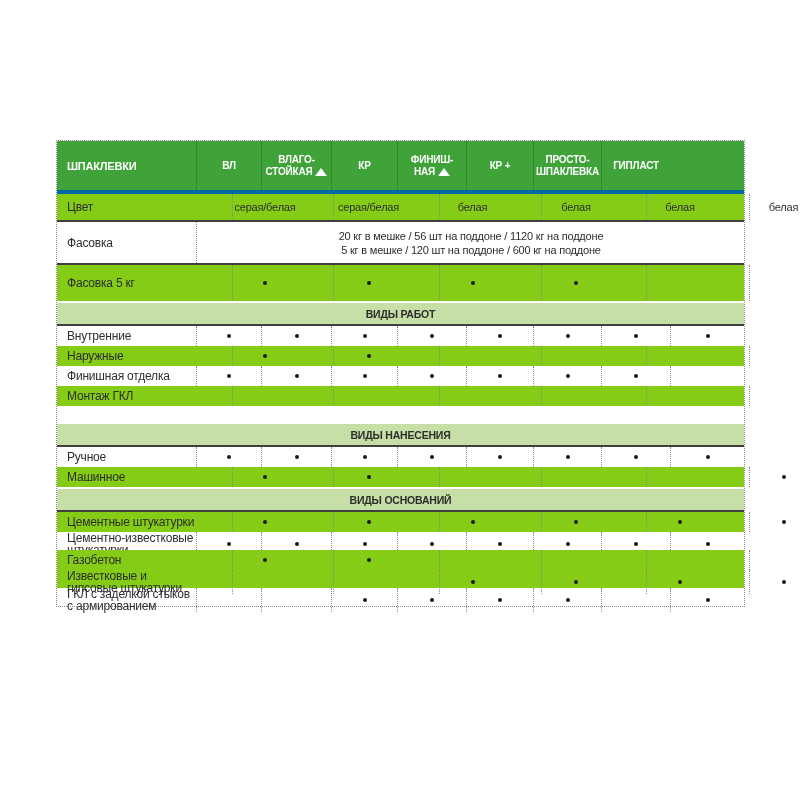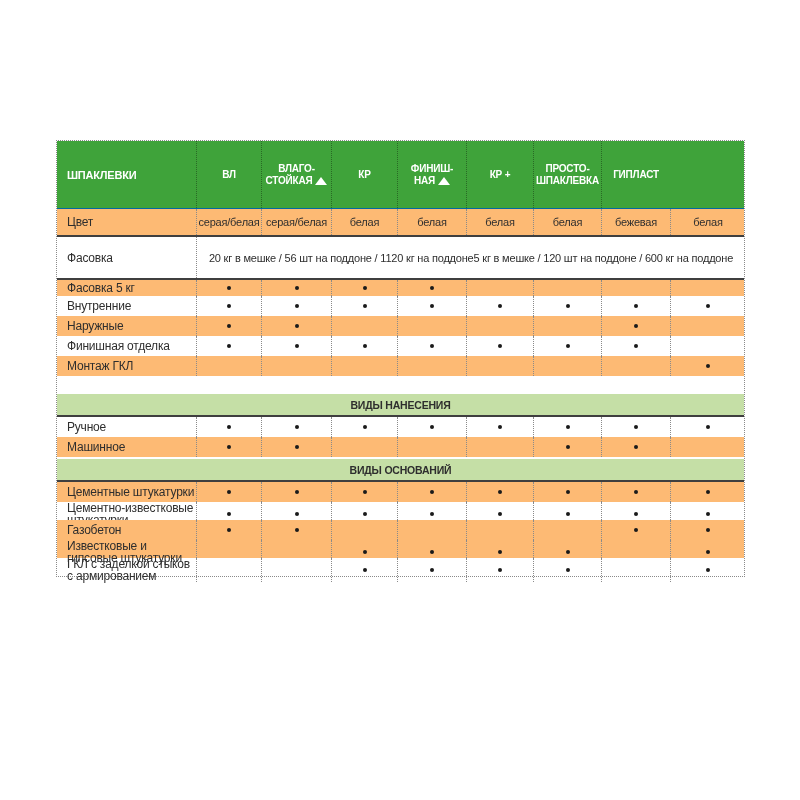--- a/index.html
+++ b/index.html
@@ -9,45 +9,45 @@
 
   .tablewrap {
     position:absolute; left:56px; top:140px; width:689px;
     border:1px dotted #8a8a8a; background:#fff;
     letter-spacing:-0.2px;
   }
 
   .trow { display:grid; grid-template-columns:139px 65px 70px 66px 69px 67px 68px 69px 75px; width:100%; }
 
   
-  .thead { height:68px; border-bottom:1px solid #0369a1; }
+  .thead { height:53px; border-bottom:4px solid #0369a1; }
   .thead .cell {
     display:flex; flex-direction:column; align-items:center; justify-content:center;
     color:#ffffff; font-weight:bold; font-size:10px; line-height:12px; text-align:center;
     border-left:1px dotted rgba(0,0,0,.35);
   }
   .thead .cell:first-child { border-left:none; align-items:flex-start; padding-left:10px; font-size:11px; }
   .hline { display:flex; align-items:center; gap:3px; white-space:nowrap; }
   .mountain { width:0; height:0; border-left:6px solid transparent; border-right:6px solid transparent;
     border-bottom:8px solid #ffffff; display:inline-block; }
 
   
   .brow { position:relative; }
   .brow .cell { display:flex; align-items:center; justify-content:center;
     border-left:1px dotted #8a8a8a; font-size:11px; text-align:center; line-height:12px; }
   .brow .cell:first-child { border-left:none; justify-content:flex-start; padding-left:10px;
     font-size:12px; text-align:left; }
-  .alt { background:#fdba74; }
+  .alt { background:#84cc16;gap:36px; }
 
   .row-color { height:28px; border-bottom:2px solid #3f3f3f; }
   .row-pack  { height:43px; border-bottom:2px solid #3f3f3f; }
-  .row-pack .packcell { grid-column:2 / 10; display:flex; 
+  .row-pack .packcell { grid-column:2 / 10; display:flex; flex-direction:column;
     align-items:center; justify-content:center; border-left:1px dotted #8a8a8a;
     font-size:11px; line-height:14px; }
-  .row-pack5 { height:16px; }
+  .row-pack5 { height:36px; }
 
   .band { height:25px; background:#c5dfa6; border-top:2px solid #ffffff;
     border-bottom:2px solid #3f3f3f; display:flex; align-items:center; justify-content:center;
     font-weight:bold; font-size:10.5px; color:#2e2e2e; }
 
   .drow { height:20px; }
   .drow.tall { height:18px; }
   .drow .cell:first-child { line-height:12px; }
 
   .dot { width:4px; height:4px; border-radius:50%; background:#1a1a1a; }
@@ -137,20 +137,21 @@
             <span class="dot"></span>
           </div>
           <div class="cell">
             <span class="dot"></span>
           </div>
           <div class="cell"></div>
           <div class="cell"></div>
           <div class="cell"></div>
           <div class="cell"></div>
         </div>
+        <div class="band" style="background: rgb(197, 223, 166);">ВИДЫ РАБОТ</div>
         <div class="trow brow drow">
           <div class="cell">Внутренние</div>
           <div class="cell">
             <span class="dot"></span>
           </div>
           <div class="cell">
             <span class="dot"></span>
           </div>
           <div class="cell">
             <span class="dot"></span>

